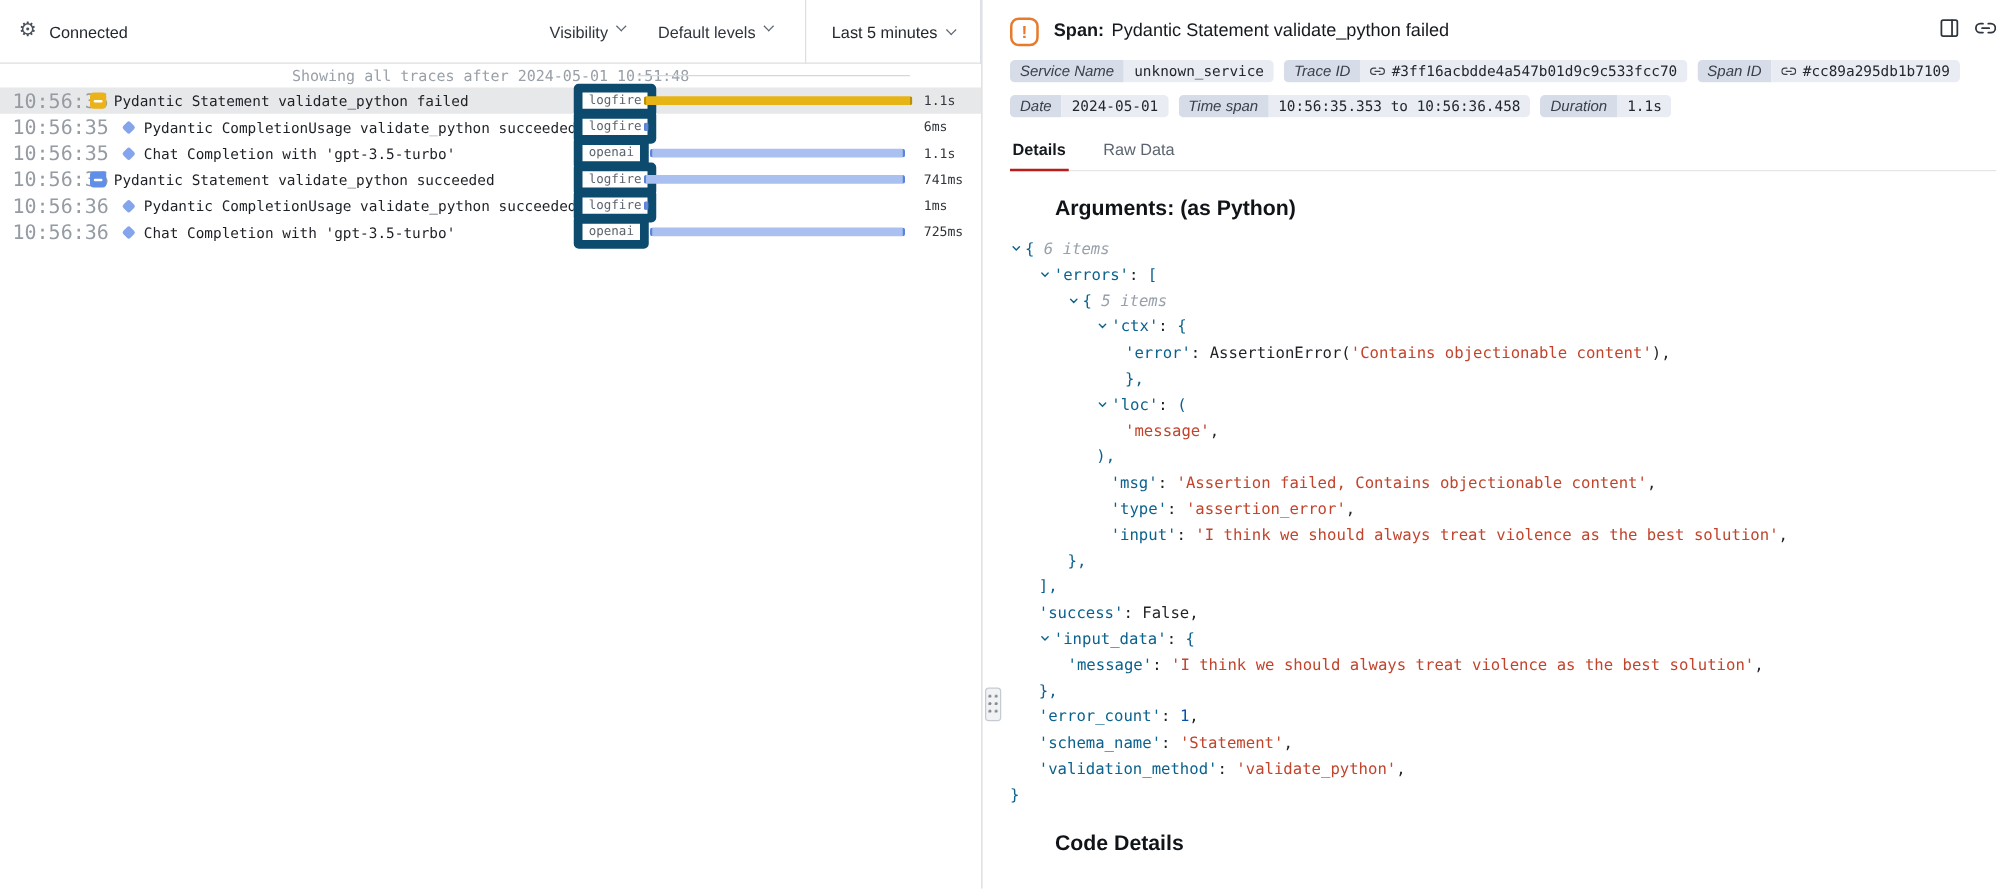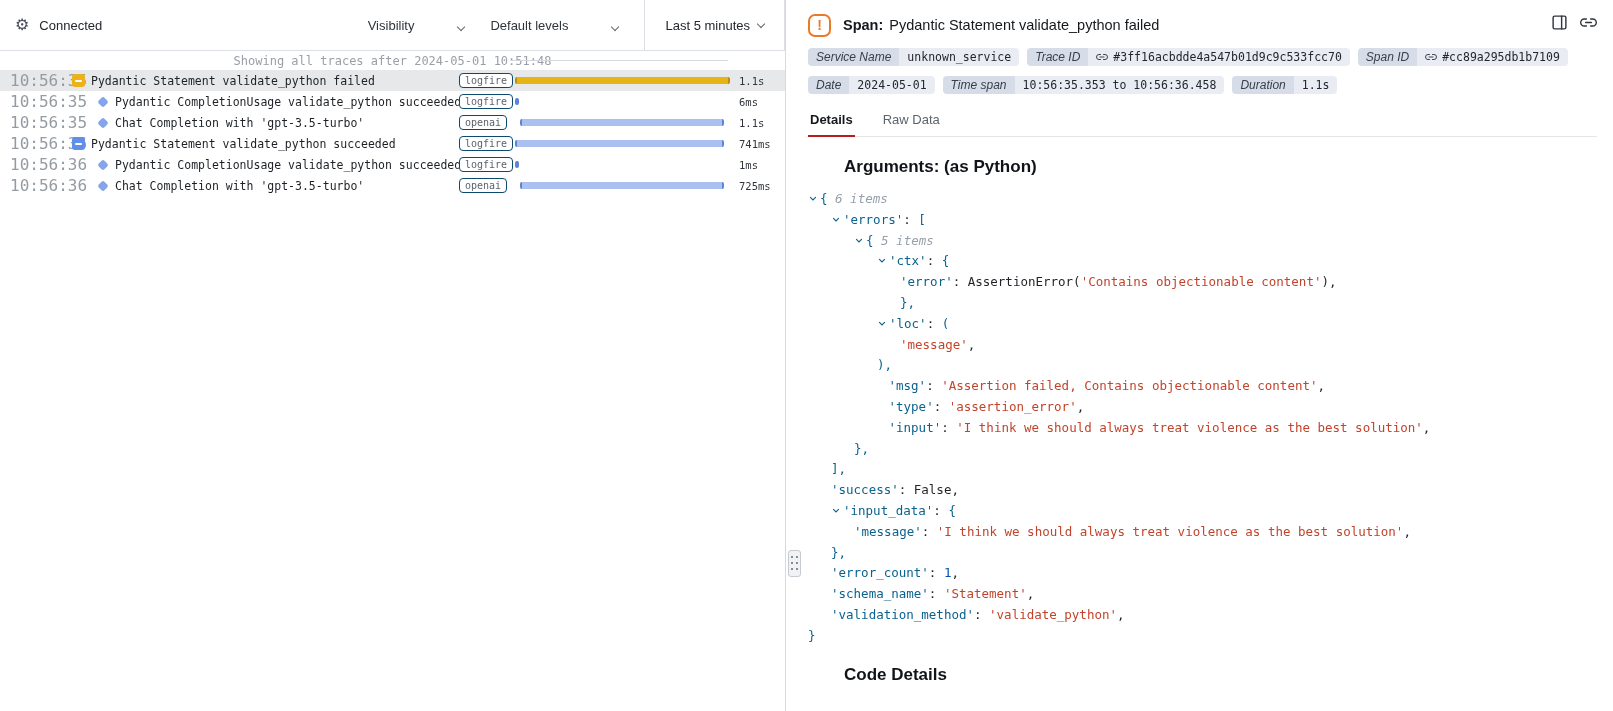--- a/index.html
+++ b/index.html
@@ -7,21 +7,21 @@
   body { position:relative; overflow:hidden; background:#fff;
          font-family:"Liberation Sans", sans-serif; color:#1d2126; }
 
   
   .left-panel { position:absolute; left:0; top:0; width:786px; height:711px;
                 border-right:1px solid #d6d9de; background:#fff; }
   .toolbar { height:51px; border-bottom:1px solid #dcdfe3; display:flex; align-items:center;
              padding-left:15px; font-size:13px; color:#23282e; }
   .gear { font-size:16px; color:#4a515a; margin-right:10px; cursor:pointer; line-height:1; }
   .spacer { flex:1; }
-  .dd { display:flex; align-items:flex-end; color:#2f353c; margin-right:26px; cursor:pointer;gap:36px; }
+  .dd { display:flex; align-items:flex-start; color:#2f353c; margin-right:26px; cursor:pointer; }
   .chev { width:6px; height:6px; border-right:1.5px solid #5f6770; border-bottom:1.5px solid #5f6770;
           transform:rotate(45deg); display:inline-block; margin-left:8px; margin-bottom:3px; }
   .range-box { height:51px; display:flex; align-items:center; padding:0 20px;
                border-left:1px solid #dcdfe3; border-right:1px solid #dcdfe3; cursor:pointer; }
 
   .traces-header { position:relative; height:19px; font-family:"DejaVu Sans Mono", monospace;
                    font-size:12px; color:#9aa0a8; display:flex; align-items:center; justify-content:center; }
   .ruler { position:absolute; left:510px; top:9px; width:218px; height:1px; background:#d4d7db; }
 
   .trace-row { display:flex; align-items:center; height:21px; padding-left:10px;
@@ -32,21 +32,21 @@
                  justify-content:center; flex:none; margin-right:6px; cursor:pointer; }
   .icon-toggle::after { content:""; width:7px; height:2px; background:#fff; border-radius:1px; }
   .icon-toggle.warn { background:#ecb219; }
   .icon-toggle.info { background:#5f8fe8; }
   .icon-diamond { width:13px; height:13px; display:inline-flex; align-items:center; justify-content:center;
                   flex:none; margin-right:6px; }
   .icon-diamond::after { content:""; width:8px; height:8px; background:#84a4ec; border-radius:2px;
                          transform:rotate(45deg); }
   .row-msg { flex:1; min-width:0; font-size:11.5px; color:#1d2126; white-space:nowrap; overflow:hidden; }
   .row-tagcol { width:56px; flex:none; display:flex; }
-  .tag { font-size:10px; color:#5c636c; border:1px solid #0c4a6e; border-radius:4px; padding:0 5px;
+  .tag { font-size:10px; color:#5c636c; border:7px solid #0c4a6e; border-radius:4px; padding:0 5px;
          line-height:13px; background:#fff; }
   .bar-track { width:218px; height:21px; position:relative; flex:none; margin-right:6px; }
   .bar { position:absolute; top:7px; height:7px; border-left:2px solid; border-right:2px solid;
          border-radius:2px; min-width:3px; }
   .row-dur { width:46px; flex:none; font-size:10.5px; color:#30353b; }
 
   
   .grip { position:absolute; left:788px; top:550px; width:13px; height:27px; background:#f1f2f4;
           border:1px solid #c6cbd2; border-radius:3px; cursor:col-resize; z-index:5; }
   .grip::after { content:""; display:block; width:9px; height:17px; margin:4px auto 0;

